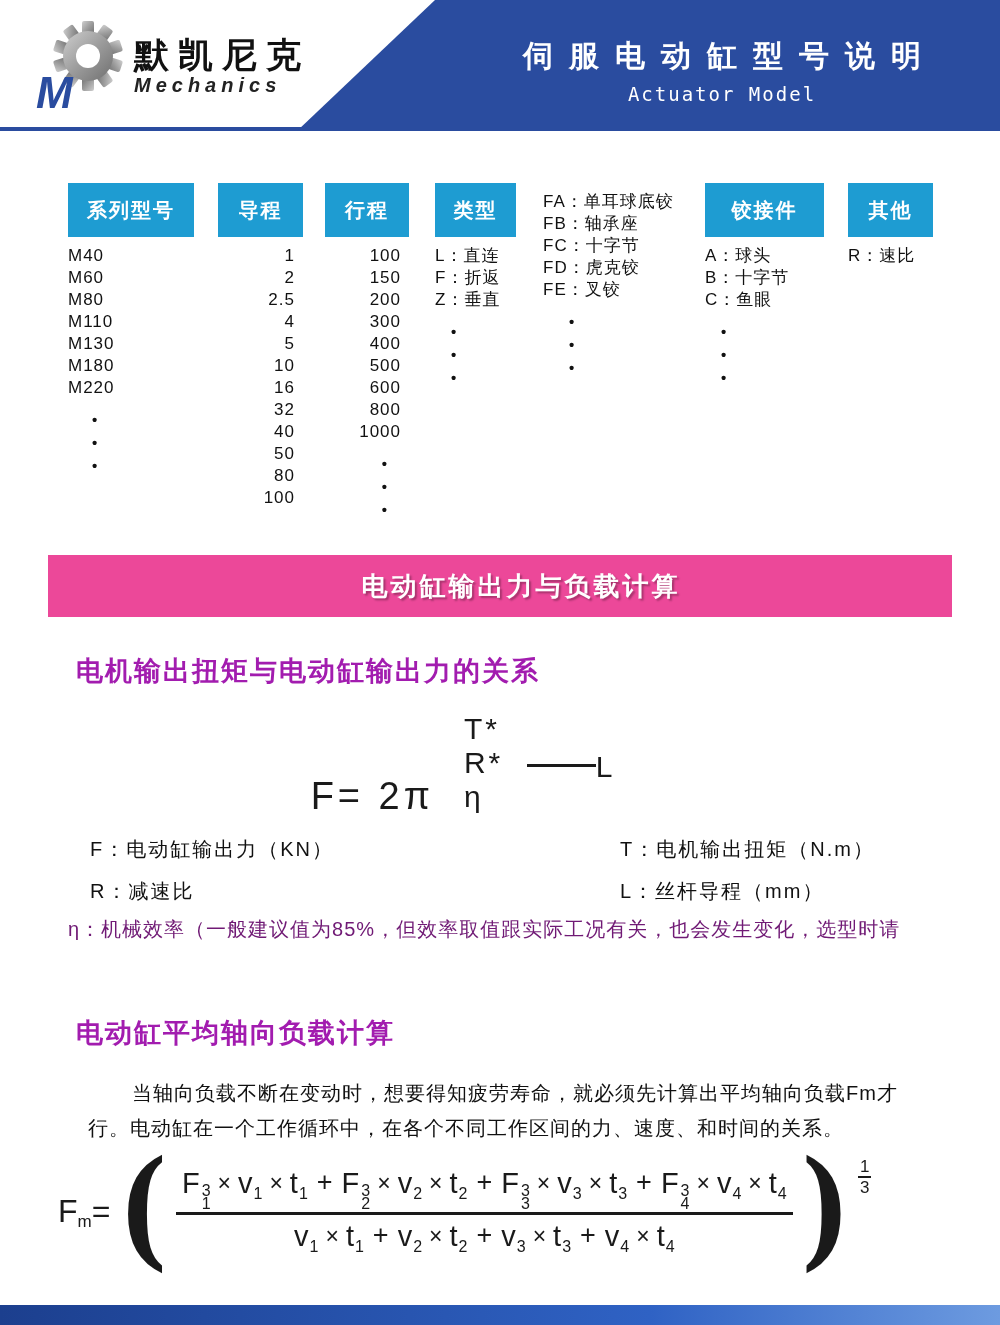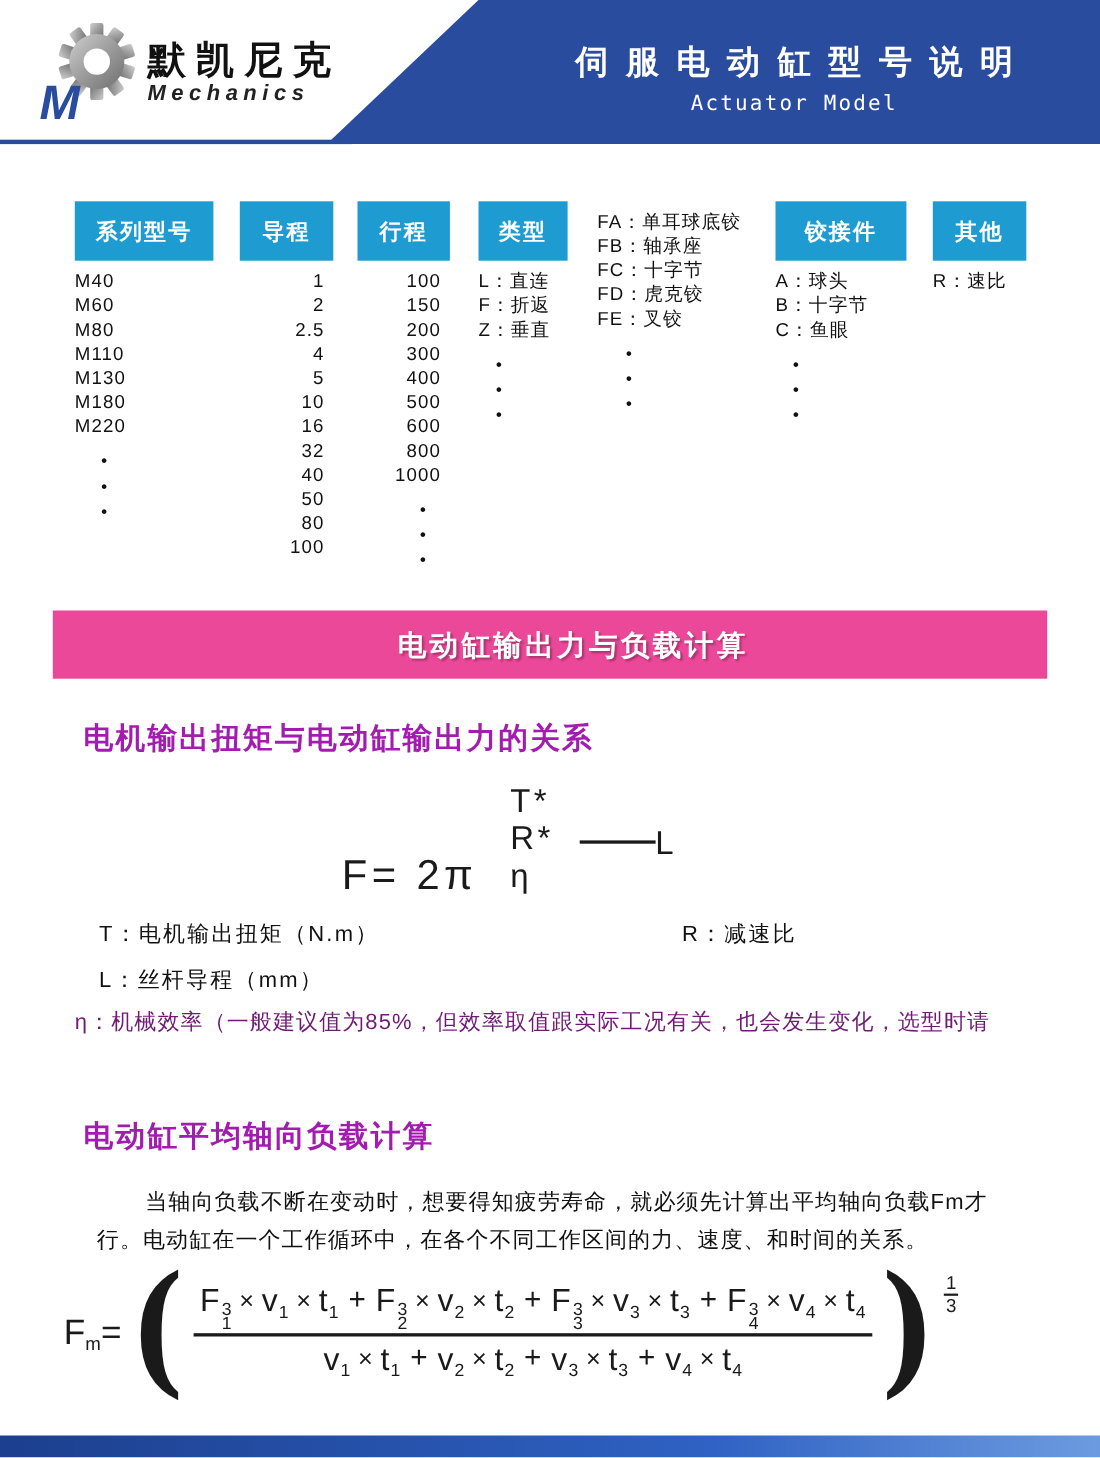--- a/index.html
+++ b/index.html
@@ -244,20 +244,21 @@
 <div class="formula1">
   <span class="f1-lhs">F= 2π</span>
   <span class="frac">
     <span class="num">T* R* η</span>
     <span class="bar"></span>
     <span class="den">L</span>
   </span>
 </div>
 
 <div class="defs" id="defs">
+    <div>F：电动缸输出力（KN）</div>
     <div>T：电机输出扭矩（N.m）</div>
     <div>R：减速比</div>
     <div>L：丝杆导程（mm）</div>
   </div>
 
 <div class="note">
   <div>η：机械效率（一般建议值为85%，但效率取值跟实际工况有关，也会发生变化，选型时请</div>
 </div>
 
 <div class="subheading h2">电动缸平均轴向负载计算</div>

